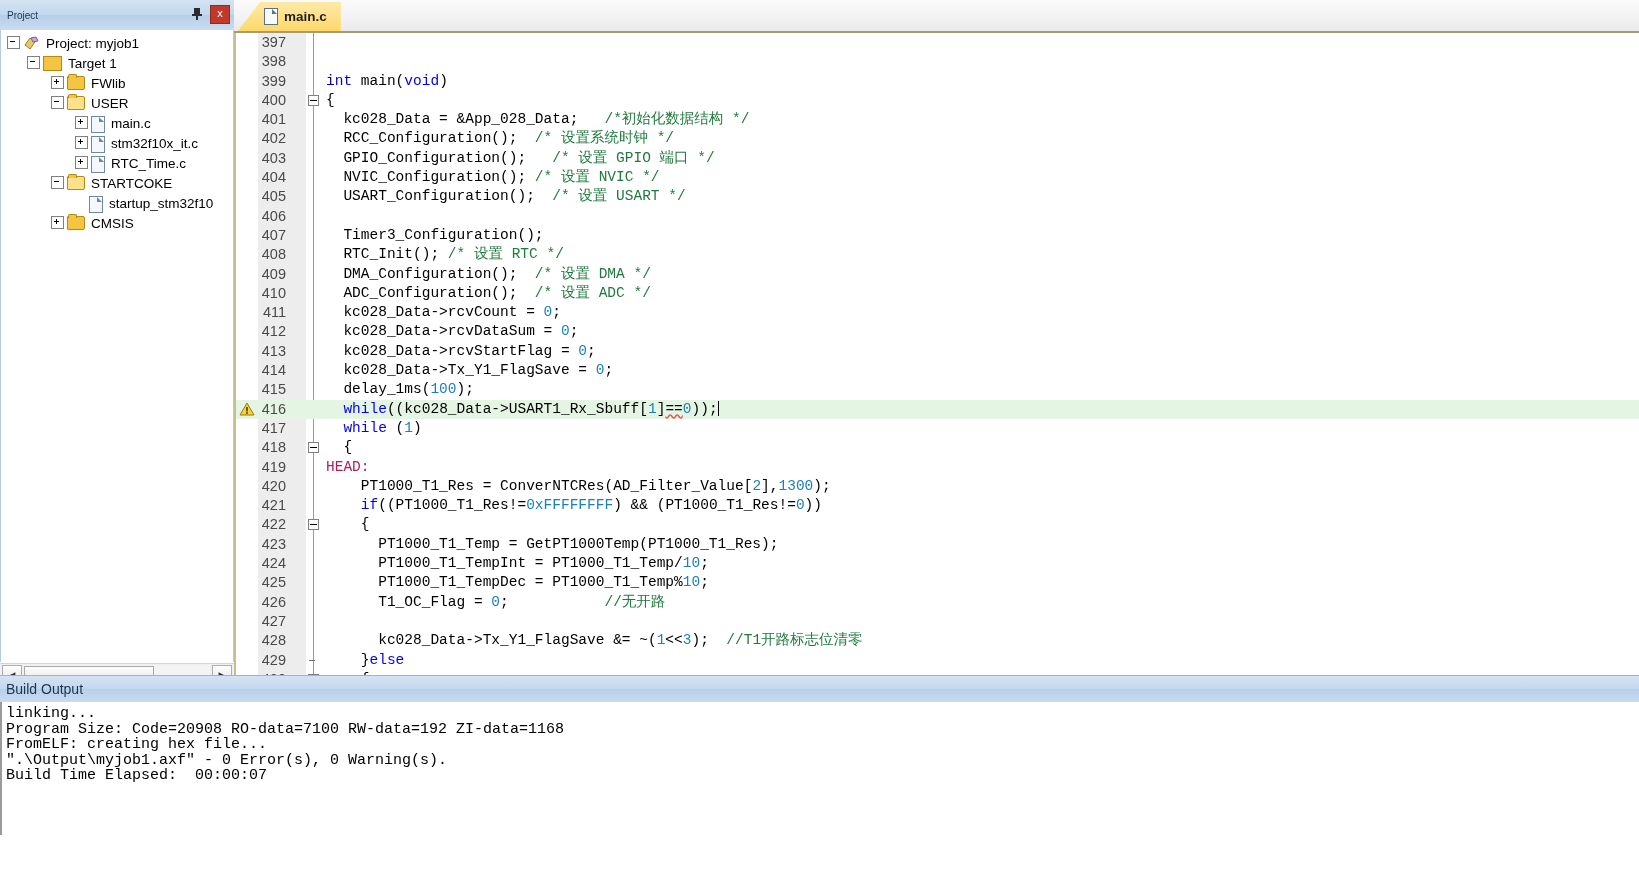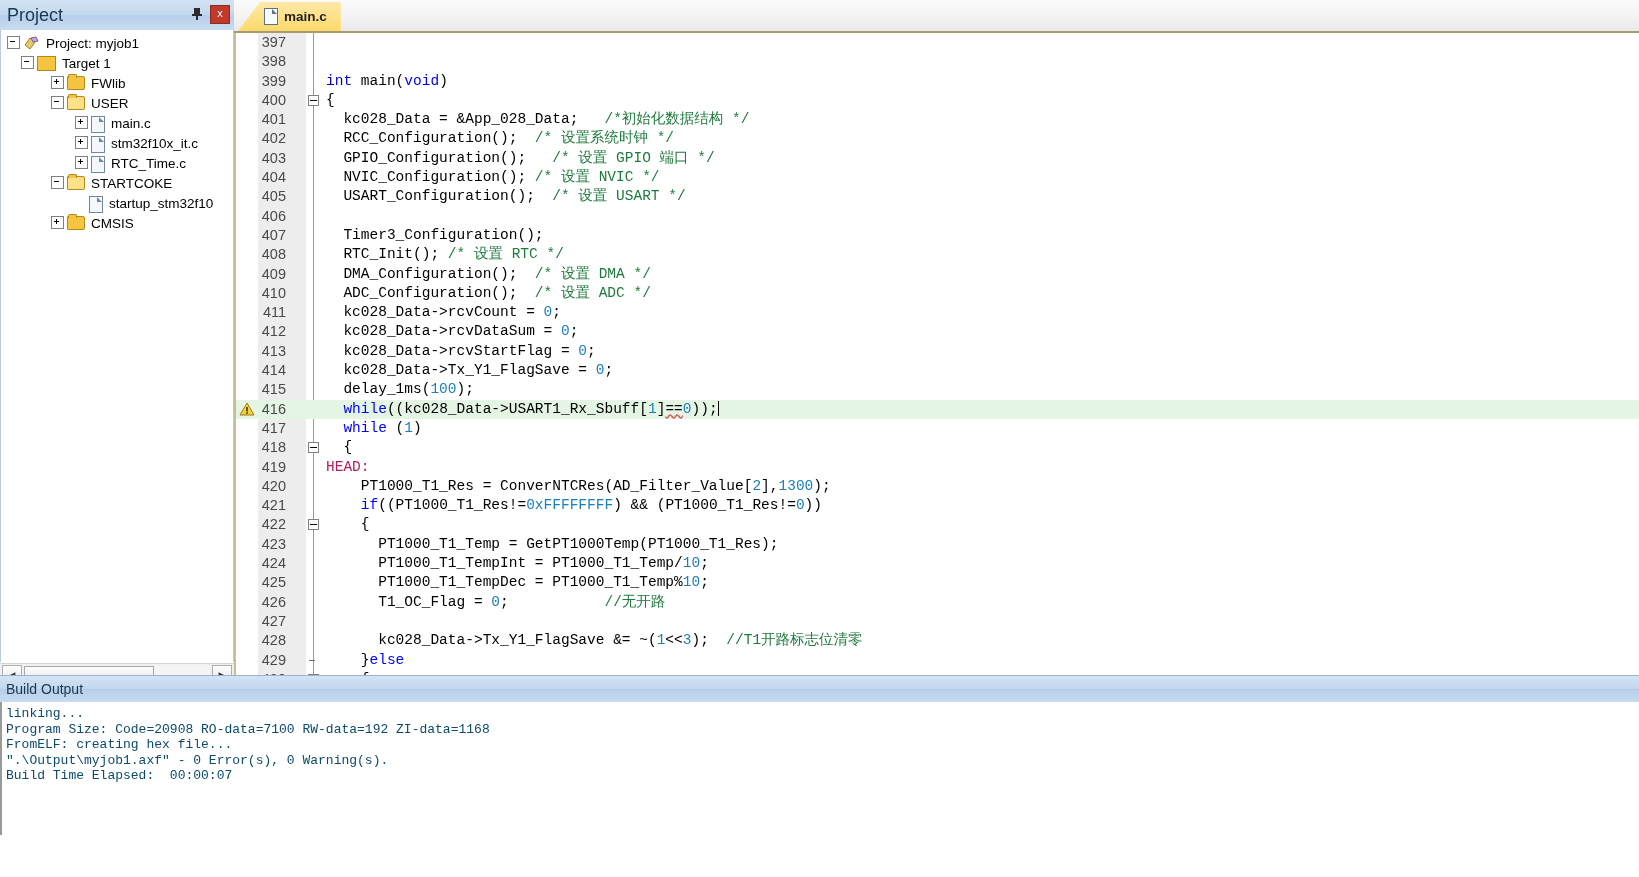--- a/index.html
+++ b/index.html
@@ -18,21 +18,21 @@
     background:#ffffff;
     box-sizing:border-box;
   }
   .proj-title-bar{
     position:relative;height:30px;
     background:linear-gradient(to bottom,#d3e3f3 0%,#c3d8ee 48%,#b6cfe9 52%,#c9dcf0 100%);
     border-bottom:1px solid #9ab4d0;
     display:flex;align-items:center;
   }
   .proj-title-text{
-    padding-left:7px;font-size:18px;color:#18374f;
+    padding-left:7px;font-size:10px;color:#18374f;
     font-family:"Liberation Sans",sans-serif;
   }
   .proj-title-btns{position:absolute;right:4px;top:4px;display:flex;gap:4px;align-items:center;}
   .pin-btn{width:18px;height:20px;display:flex;align-items:center;justify-content:center;cursor:pointer;}
   .close-btn{
     width:18px;height:17px;background:#c0392b;border:1px solid #8d2b20;
     color:#fff;font-size:11px;line-height:15px;text-align:center;cursor:pointer;
     font-family:"Liberation Sans",sans-serif;
   }
 
@@ -76,21 +76,21 @@
   }
   .ico.proj{
     width:17px;height:14px;
   }
   .ico.target{
     width:17px;height:13px;background:#f5c542;border:1px solid #b68a12;
   }
   .tlabel{padding-left:2px;}
 
   .tree-indent-0{padding-left:6px;}
-  .tree-indent-1{padding-left:20px;}
+  .tree-indent-1{padding-left:26px;}
   .tree-indent-2{padding-left:50px;}
   .tree-indent-3{padding-left:74px;}
 
   .proj-hscroll{
     position:absolute;left:0;bottom:26px;width:234px;height:22px;
     background:#f0f0f0;border-top:1px solid #d4d4d4;
     display:flex;align-items:center;
   }
   .sb-arrow{
     width:18px;height:18px;background:linear-gradient(#fdfdfd,#e6e6e6);
@@ -217,21 +217,21 @@
     display:flex;align-items:center;padding-left:6px;
     font-size:14px;color:#18374f;
   }
   .build-body{
     position:absolute;left:0;top:27px;width:1639px;height:133px;
     background:#ffffff;border-left:2px solid #9a9a9a;
     padding:4px 0 0 4px;box-sizing:border-box;overflow:hidden;
   }
   .bline{
     font-family:"Liberation Mono","DejaVu Sans Mono",monospace;
-    font-size:13px;line-height:15.5px;color:#0c4a6e;white-space:pre;
+    font-size:15px;line-height:15.5px;color:#000000;white-space:pre;
   }
 </style>
 </head>
 <body>
 
 <div class="app">
 
   <div class="project-panel">
     <div class="proj-title-bar">
       <div class="proj-title-text">Project</div>

